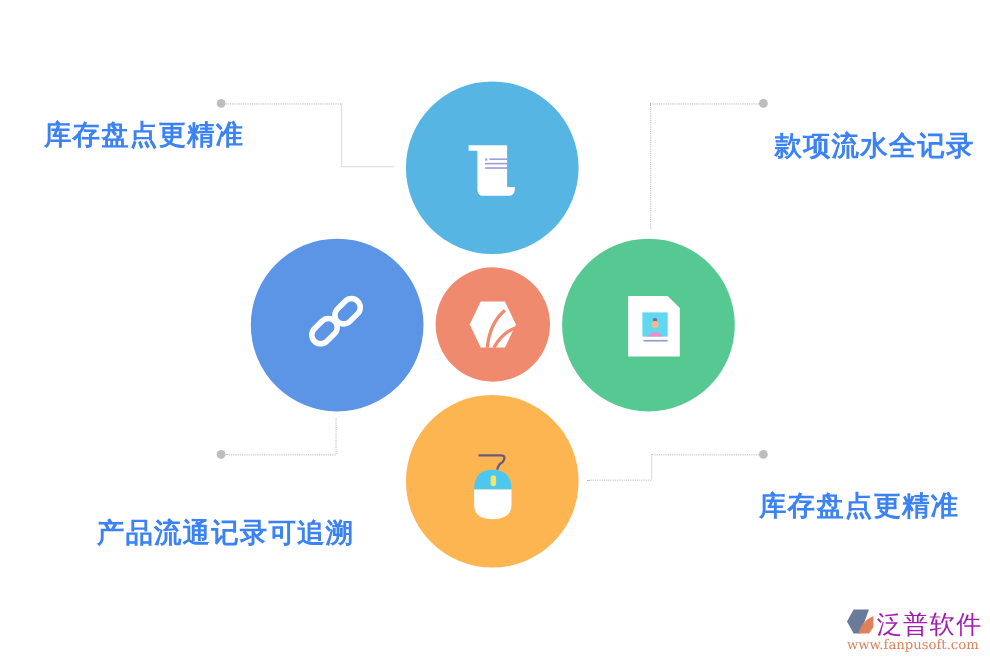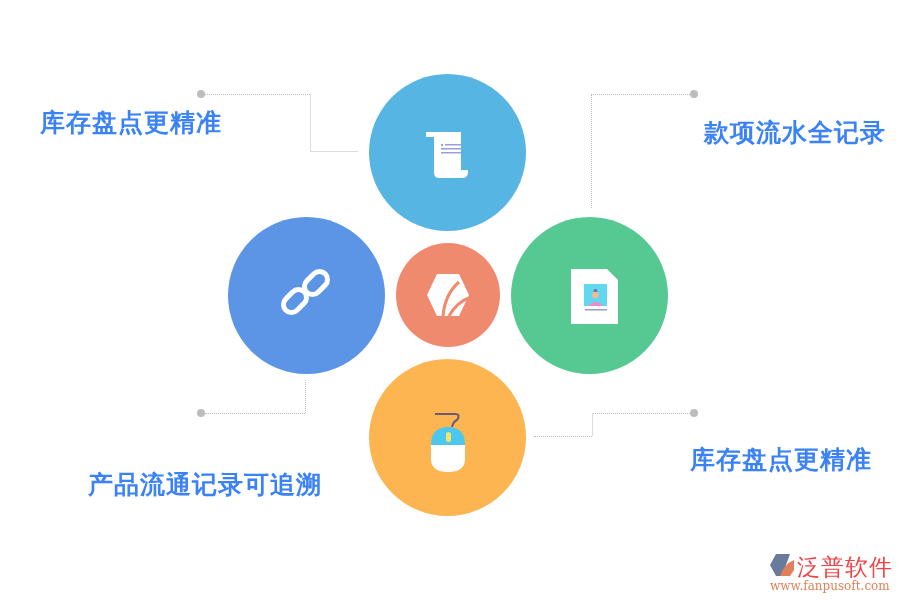--- a/index.html
+++ b/index.html
@@ -5,21 +5,21 @@
   html,body{margin:0;padding:0;background:#ffffff;}
   body{width:900px;height:600px;position:relative;overflow:hidden;font-family:"DejaVu Sans",sans-serif;}
   .circle{position:absolute;border-radius:50%;}
   .label{position:absolute;font-size:25px;font-weight:bold;color:#3b82f6;white-space:nowrap;letter-spacing:1px;}
   .dot{position:absolute;width:8px;height:8px;border-radius:50%;background:#bdbdbd;}
   .hline{position:absolute;height:0;border-top:1px dotted #bbb;}
   .vline{position:absolute;width:0;border-left:1px dotted #bbb;}
   .hsolid{position:absolute;height:0;border-top:1px solid #ddd;}
   .vsolid{position:absolute;width:0;border-left:1px solid #ddd;}
   svg{position:absolute;}
-  .logo-text{position:absolute;font-size:23px;color:#ef4444;letter-spacing:1px;font-family:Liberation Serif, serif;}
+  .logo-text{position:absolute;font-size:23px;color:#a21caf;letter-spacing:1px;font-family:Liberation Serif, serif;}
   .logo-url{position:absolute;font-family:"DejaVu Serif",serif;font-size:12px;color:#e0805a;}
 </style>
 </head>
 <body>
 
 <div class="dot" style="left:197px;top:90px;"></div>
 <div class="hline" style="left:205px;top:94px;width:105px;"></div>
 <div class="vsolid" style="left:310px;top:94px;height:57px;"></div>
 <div class="hsolid" style="left:310px;top:151px;width:48px;"></div>
 

